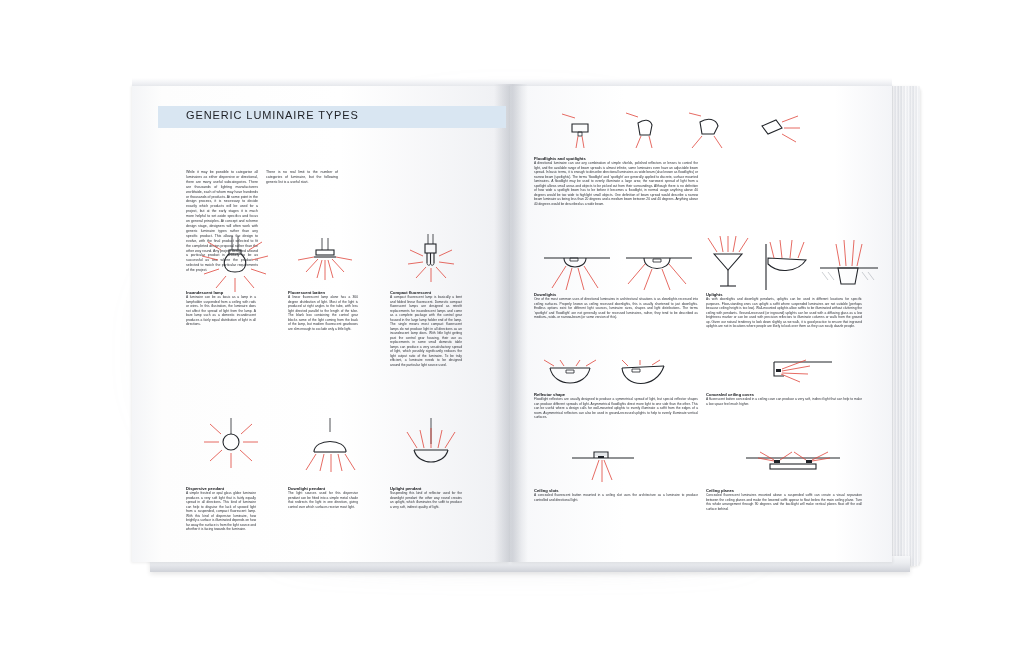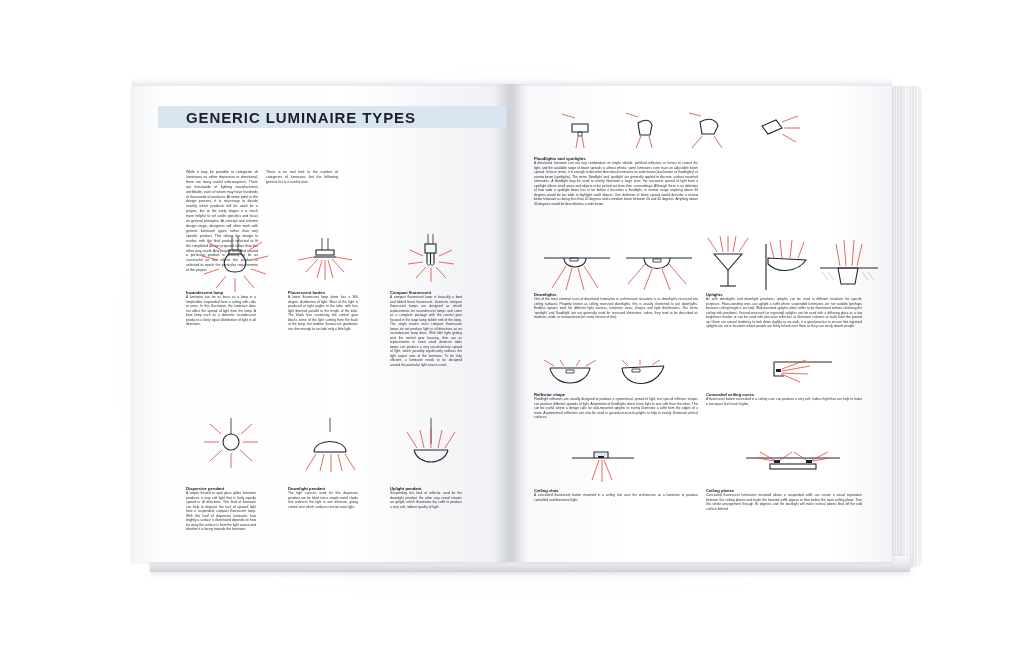--- a/index.html
+++ b/index.html
@@ -107,24 +107,24 @@
     left: 158px;
     top: 106px;
     width: 348px;
     height: 22px;
     background: #d9e6f2;
   }
   .title-text {
     position: absolute;
     left: 186px;
     top: 109px;
-    font-size: 15px;
+    font-size: 11px;
     letter-spacing: 0.9px;
     color: #1d1f24;
-    font-weight: 700;
+    font-weight: 400;
   }
 
   
   .tblock { position: absolute; }
   .tblock .hdr {
     font-size: 4.1px;
     font-weight: 700;
     color: #111317;
     line-height: 5.4px;
     letter-spacing: 0.02px;

